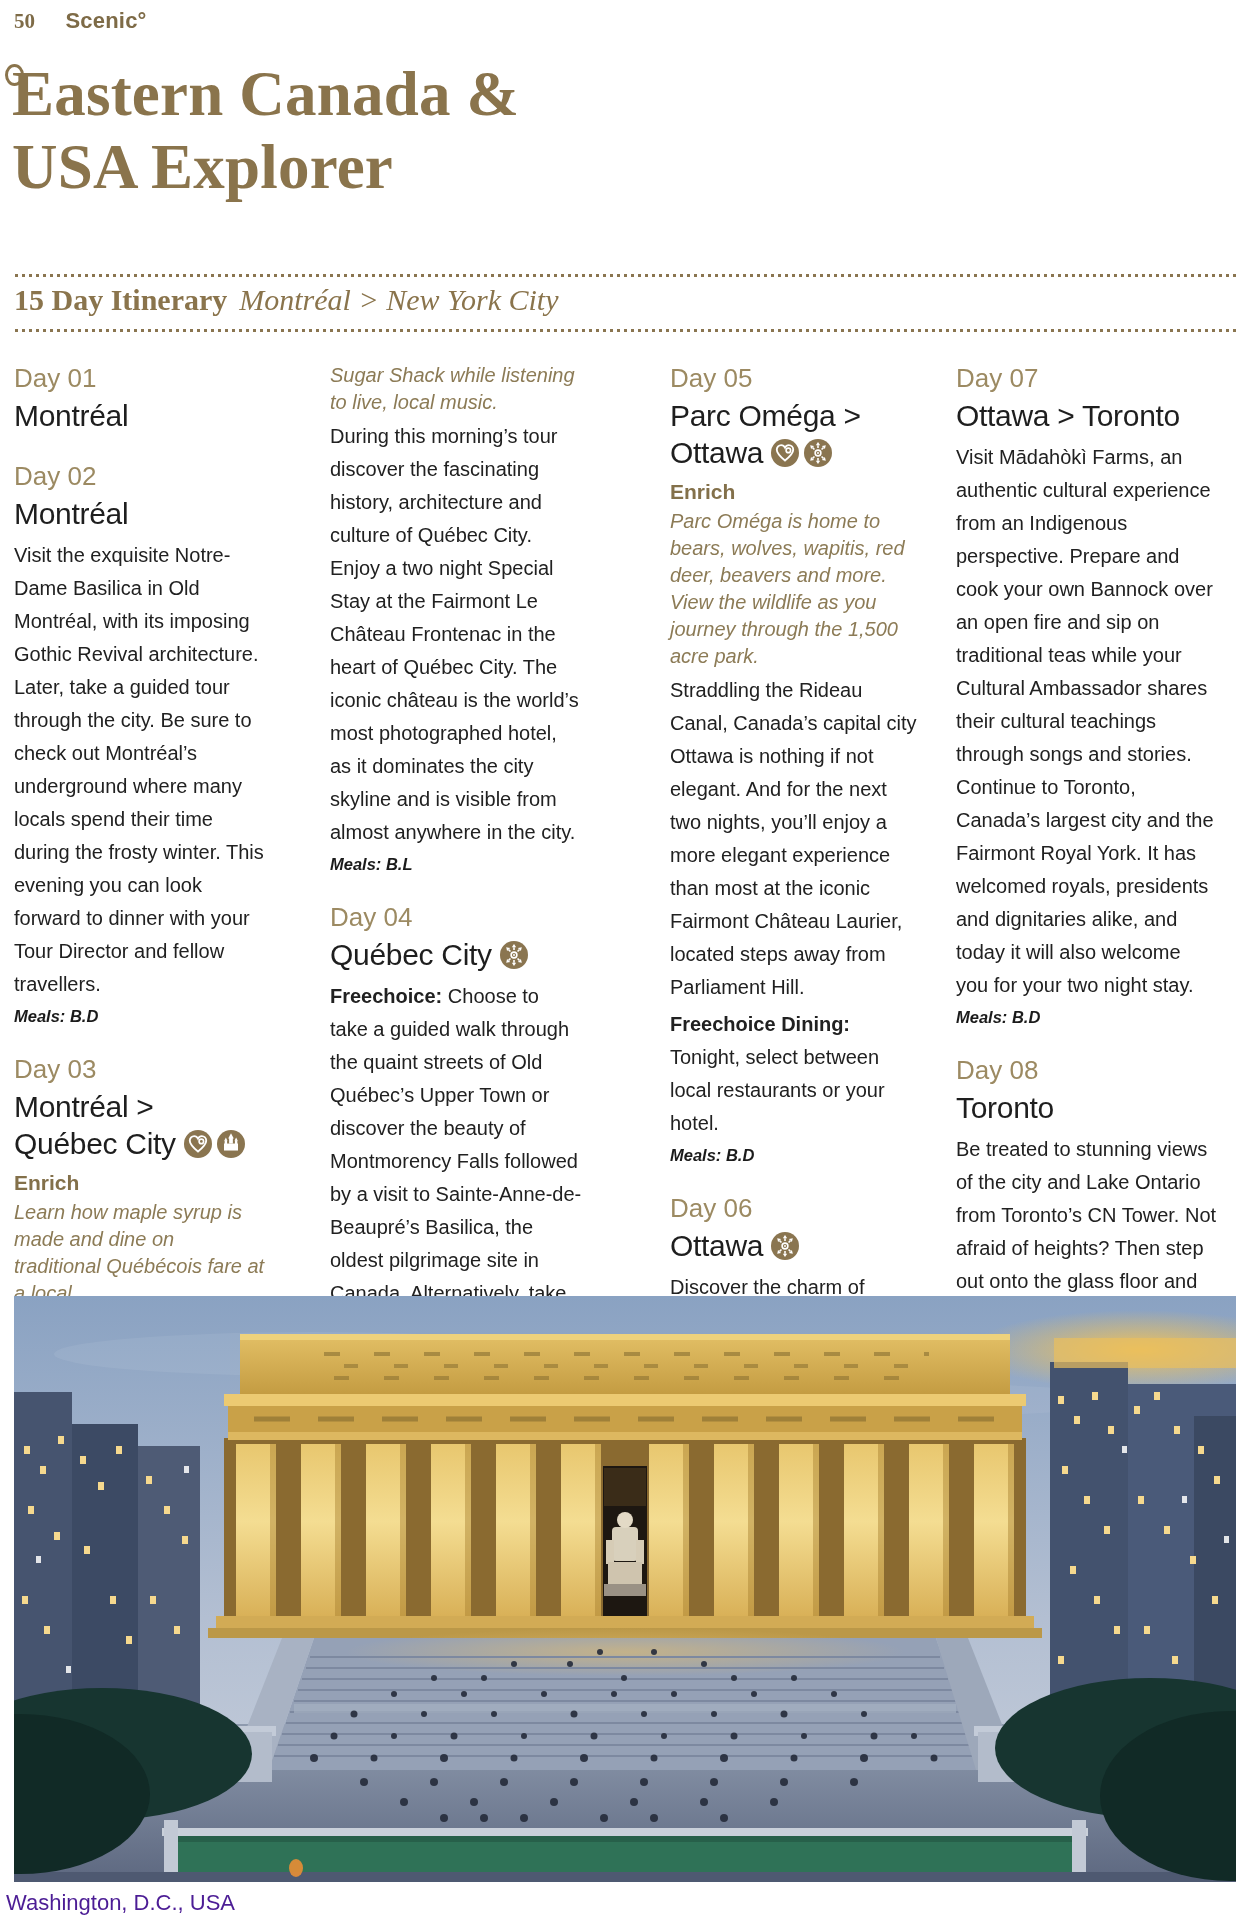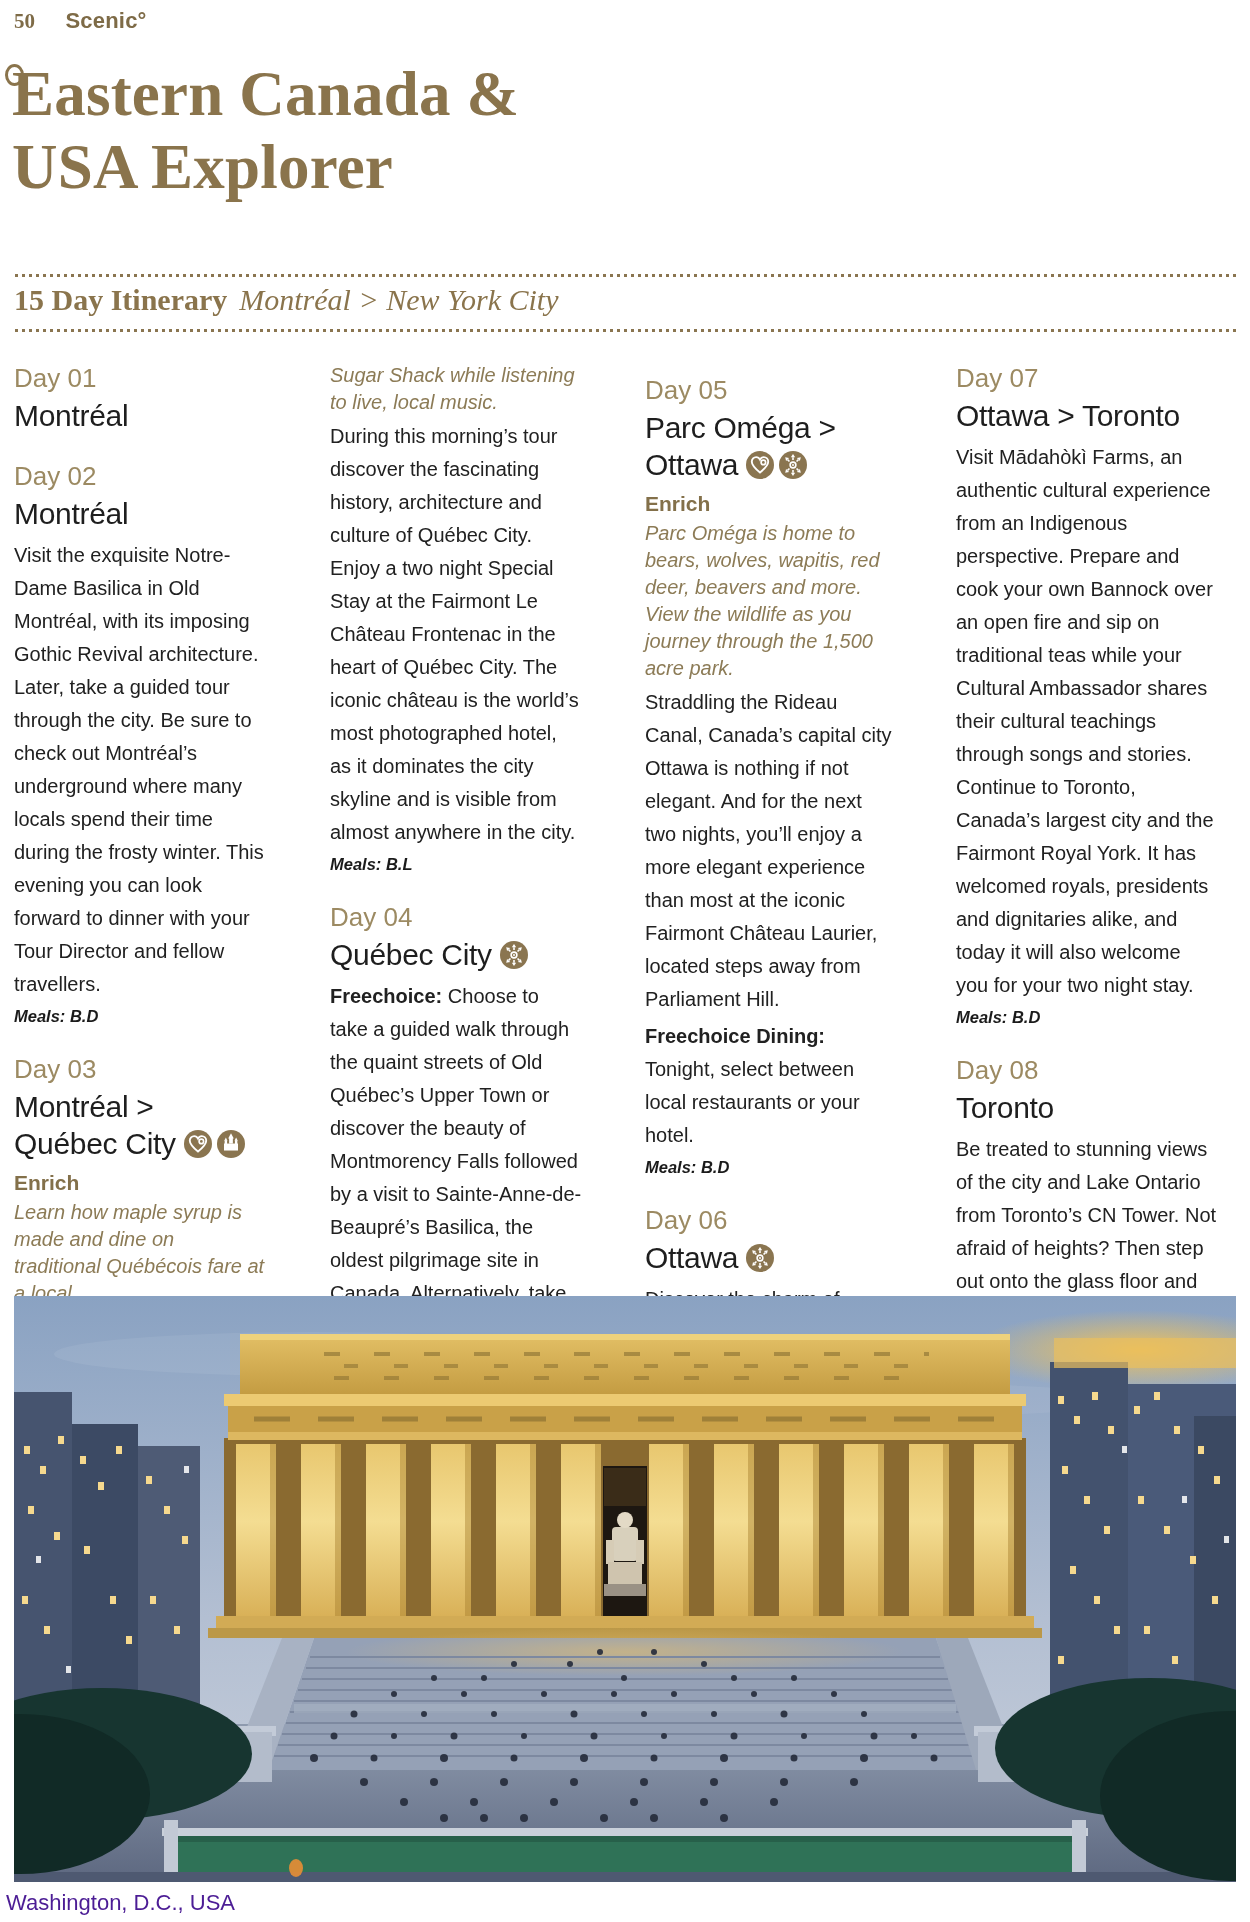--- a/index.html
+++ b/index.html
@@ -17,21 +17,21 @@
   .dotted{position:absolute;left:14px;width:1222px;height:5px;background-repeat:repeat-x;
           background-image:radial-gradient(circle at 2.5px 2.5px,#8a7550 1.5px,rgba(0,0,0,0) 1.9px);
           background-size:7px 5px;}
   .rule-top{top:273px;}
   .rule-bot{top:328px;}
   .itin{position:absolute;top:283px;left:14px;font-family:"Liberation Serif",serif;font-size:30px;color:#8a744c;white-space:nowrap;}
   .itin .dur{font-weight:700;}
   .itin .route{font-style:italic;margin-left:12px;}
   
   .col{position:absolute;top:362px;width:252px;}
-  .c1{left:14px;}.c2{left:330px;}.c3{left:645px;margin-top:12px;}.c4{left:956px;width:262px;}
+  .c1{left:14px;}.c2{left:330px;}.c3{left:670px;}.c4{left:956px;width:262px;}
   .sec{margin:0 0 26px 0;}
   .day-label{font-size:26px;line-height:32px;color:#9c8a62;margin:0 0 3px 0;}
   .place{font-size:30px;line-height:37px;color:#1e1e1e;font-weight:400;letter-spacing:-.3px;margin:0 0 7px 0;white-space:nowrap;}
   .body{font-size:20px;line-height:33px;color:#212121;margin:0 0 4px 0;}
   .body b{font-weight:700;}
   .meals{font-size:16.5px;line-height:22px;font-style:italic;font-weight:700;color:#1b1b1b;margin:0;}
   .enrich{font-size:21px;line-height:28px;font-weight:700;color:#83704a;margin:2px 0 2px 0;}
   .note{font-size:20px;line-height:27px;font-style:italic;color:#8c7b56;margin:0 0 4px 0;}
   .icon-circle{display:inline-block;width:28px;height:28px;margin-left:8px;vertical-align:-4px;}
   .icon-circle + .icon-circle{margin-left:5px;}

